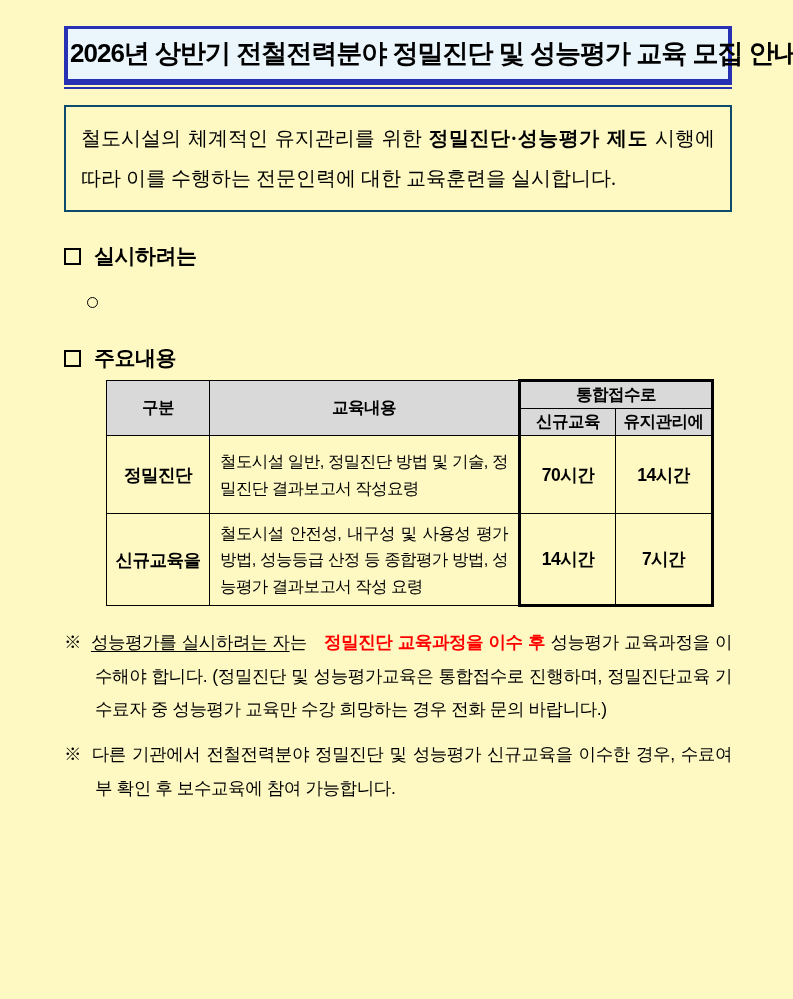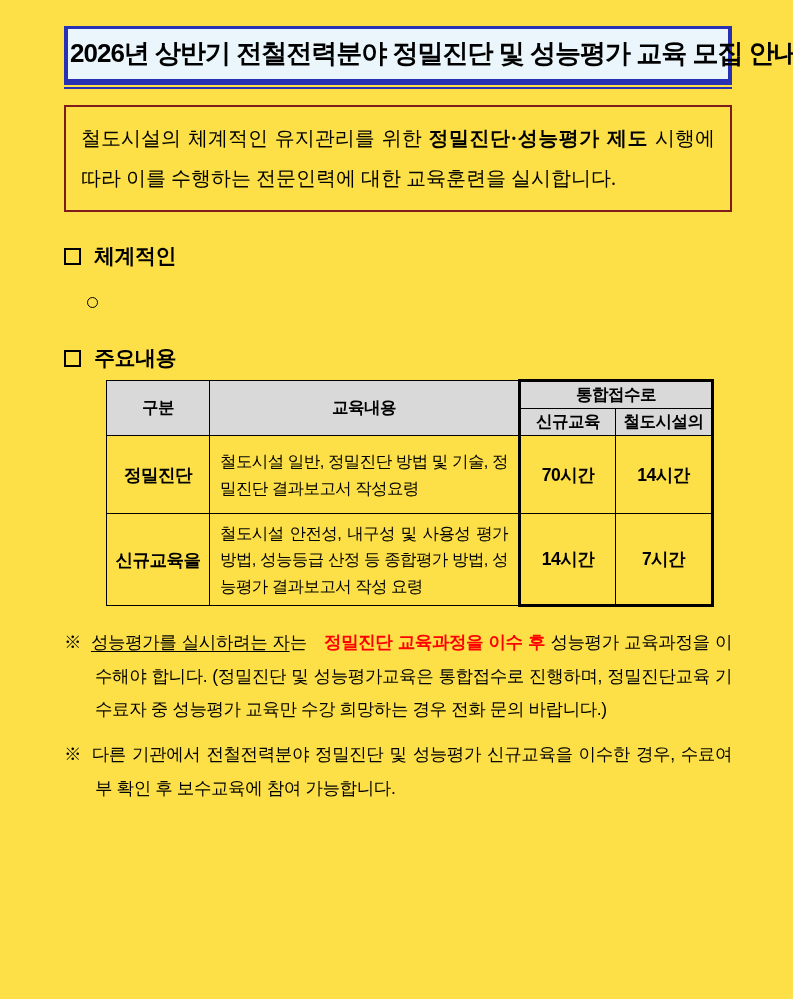--- a/index.html
+++ b/index.html
@@ -2,21 +2,21 @@
 <html lang="ko"><head>
 <meta charset="utf-8">
 <style>
   * { box-sizing: border-box; }
   html, body { margin: 0; padding: 0; background: #ffffff; }
   .page {
     width: 793px; height: 999px; overflow: hidden;
     padding: 26px 61px 16px 64px;
     font-family: "Liberation Serif", serif;
     color: #000;
-    background: #fde047;
+    background: #fef9c3;
   }
 
   
   .title-banner {
     position: relative;
     border: 4px solid #2830b4;
     border-top-width: 3px;
     border-bottom-width: 6px;
     background: #eaf6fc;
     text-align: center;
@@ -27,21 +27,21 @@
     height: 2px; background: #2830b4;
   }
   .title-text {
     font-family: "Liberation Sans", sans-serif;
     font-weight: bold; font-size: 26px; letter-spacing: -1px;
     white-space: nowrap;
   }
 
   
   .intro-box {
-    border: 2px solid #7f1d1d;
+    border: 2px solid #0c4a6e;
     margin-top: 20px;
     padding: 11px 15px 12px;
     font-size: 20px; line-height: 2.0;
     text-align: justify;
   }
   .intro-box b { letter-spacing: 0.5px; }
 
   
   .section-heading {
     display: flex; align-items: center; gap: 13px;
@@ -124,21 +124,21 @@
   <div class="title-banner">
     <span class="title-text">2026년 상반기 전철전력분야 정밀진단 및 성능평가 교육 모집 안내</span>
   </div>
 
   <div class="intro-box">
     <span>철도시설의 체계적인 유지관리를 위한 </span><b>정밀진단·성능평가 제도</b><span> 시행에 따라 이를 수행하는 전문인력에 대한 교육훈련을 실시합니다.</span>
   </div>
 
   <div class="section-heading">
     <span class="checkbox-icon"></span>
-    <span>체계적인</span>
+    <span>실시하려는</span>
   </div>
   <div class="basis-line">
     <span class="circle-bullet"></span>
   </div>
 
   <div class="section-heading">
     <span class="checkbox-icon"></span>
     <span>주요내용</span>
   </div>
 
@@ -152,21 +152,21 @@
         <col style="width:97px">
     </colgroup>
     <thead>
       <tr>
         <th rowspan="2">구분</th>
         <th rowspan="2">교육내용</th>
         <th colspan="2" class="bl br bt">통합접수로</th>
       </tr>
       <tr>
         <th class="bl">신규교육</th>
-        <th class="br">철도시설의</th>
+        <th class="br">유지관리에</th>
       </tr>
     </thead>
     <tbody>
       <tr class="row-dx">
         <td class="cell-category">정밀진단</td>
         <td class="cell-content">철도시설 일반, 정밀진단 방법 및 기술, 정밀진단 결과보고서 작성요령</td>
         <td class="cell-hours bl">70시간</td>
         <td class="cell-hours br">14시간</td>
       </tr>
       <tr class="row-pe">

